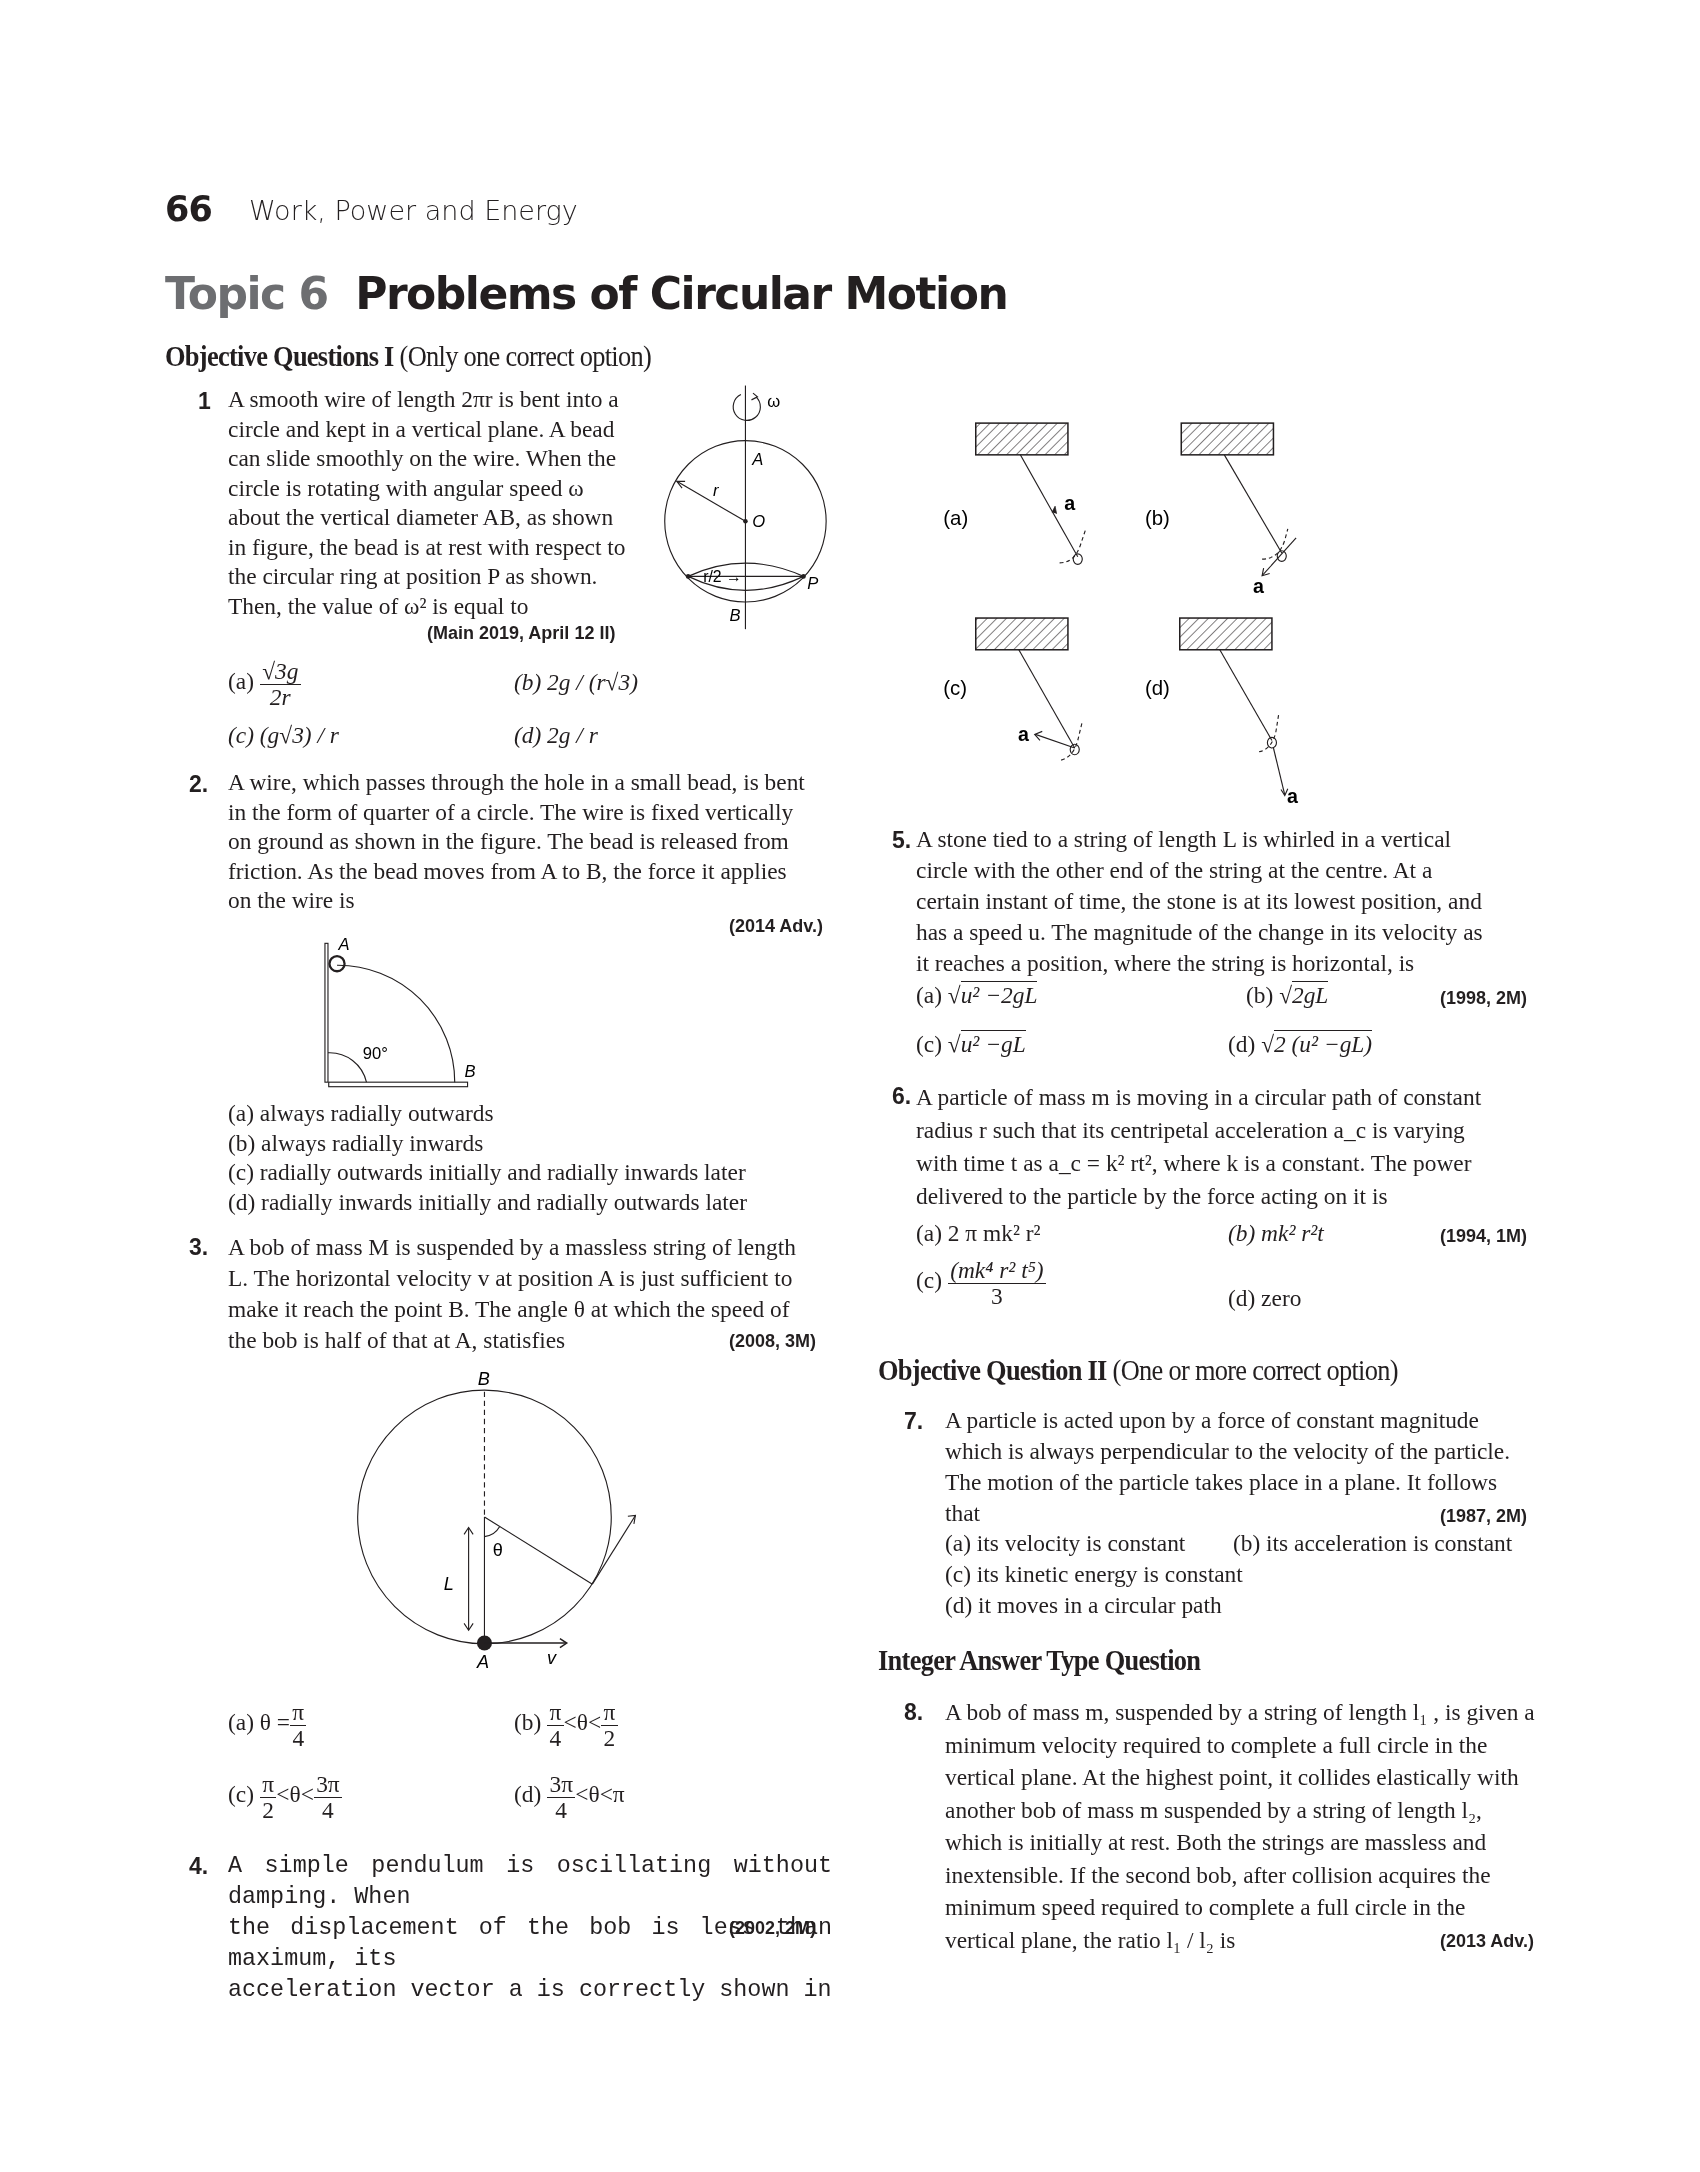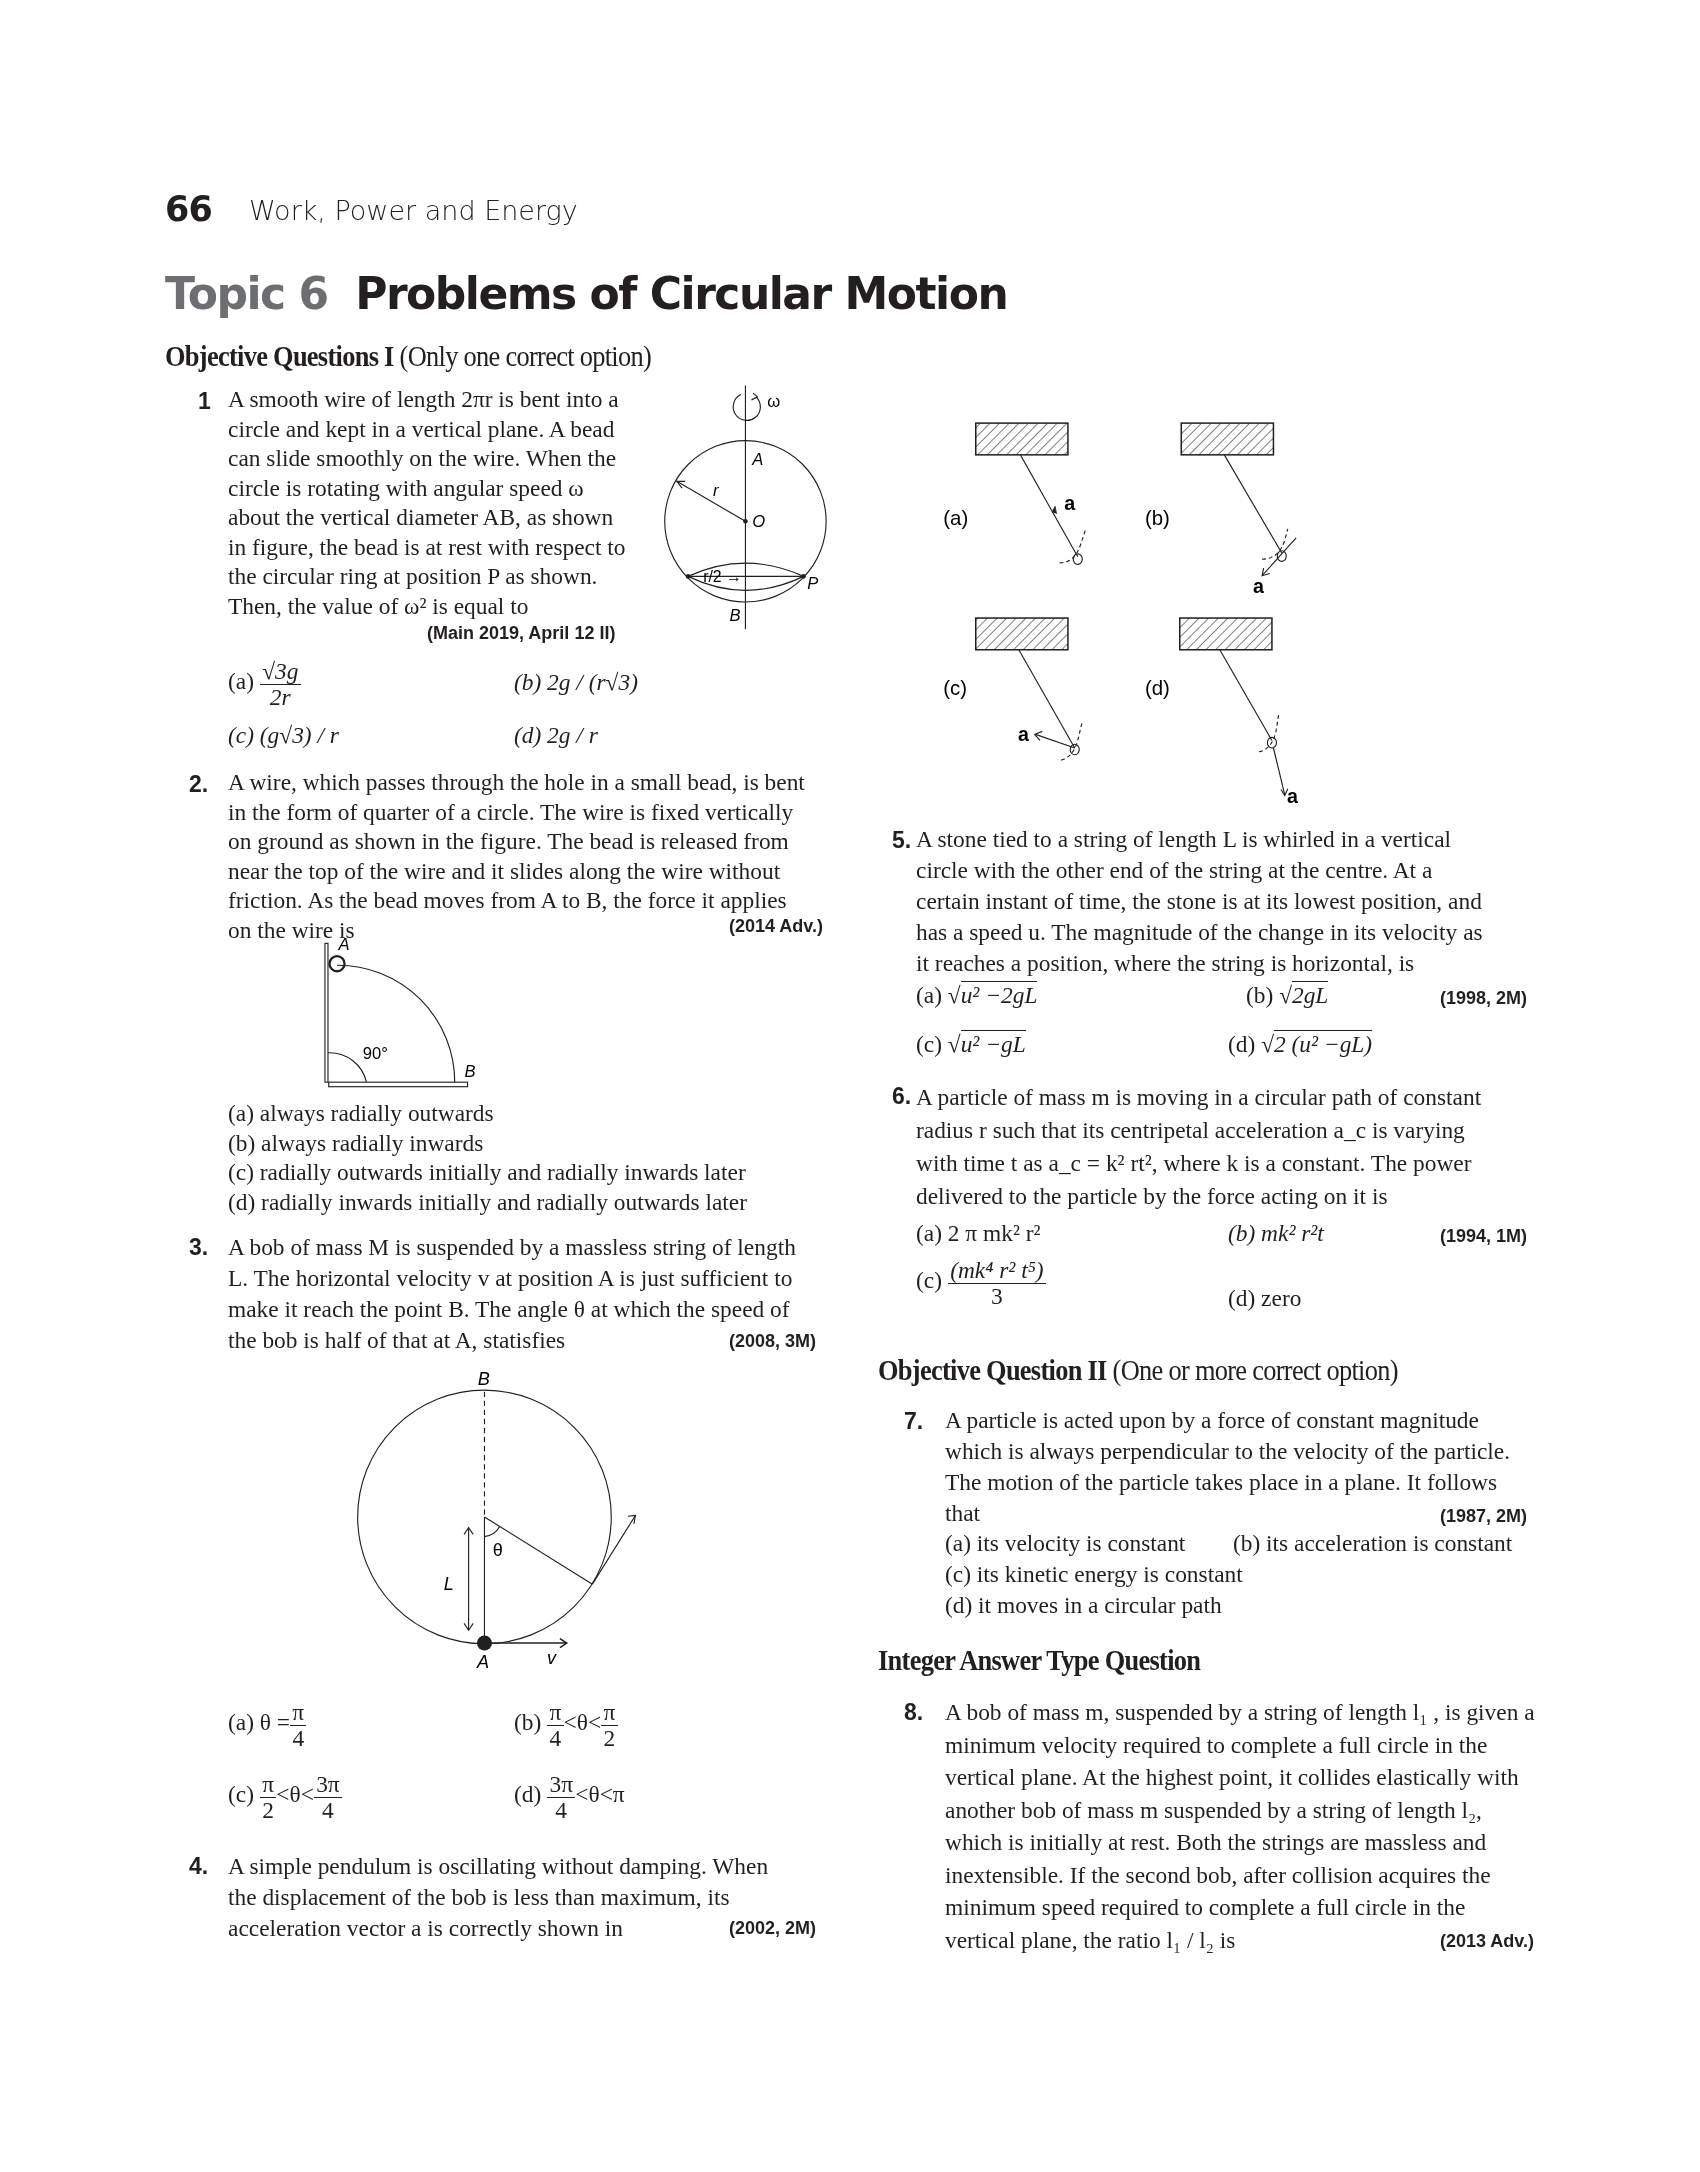--- a/index.html
+++ b/index.html
@@ -71,21 +71,20 @@
     </span></div>
 <div class="opt it" style="left:514px;top:669px;">(b) 2g / (r√3)</div>
 <div class="opt it" style="left:228px;top:722px;">(c) (g√3) / r</div>
 <div class="opt it" style="left:514px;top:722px;">(d) 2g / r</div>
 
 <div class="qn" style="left:189px;top:771px;">2.</div>
 <div class="q" style="left:228px;top:768px;width:604px;">
   <div>A wire, which passes through the hole in a small bead, is bent</div>
   <div>in the form of quarter of a circle. The wire is fixed vertically</div>
   <div>on ground as shown in the figure. The bead is released from</div>
-  <div>near the top of the wire and it slides along the wire without</div>
   <div>friction. As the bead moves from A to B, the force it applies</div>
   <div>on the wire is</div>
 </div>
 <div class="src" style="left:729px;top:916px;">(2014 Adv.)</div>
 
 <svg class="abs" style="left:302px;top:929px;" width="227" height="166" viewBox="0 0 300 220">
   <rect x="30" y="19" width="4" height="184" fill="none" stroke="#231f20" stroke-width="1.5"></rect>
   <rect x="35" y="203" width="184" height="6" fill="none" stroke="#231f20" stroke-width="1.5"></rect>
   <path d="M46 48 A155 155 0 0 1 202 203" fill="none" stroke="#231f20" stroke-width="1.5"></path>
   <circle cx="46" cy="46" r="10" fill="none" stroke="#231f20" stroke-width="3"></circle>
@@ -148,21 +147,21 @@
     </span><span>&lt;θ&lt;</span><span class="frac">
       <span class="n">3π</span>
       <span>4</span>
     </span></div>
 <div class="opt" style="left:514px;top:1772px;"><span>(d)</span> <span class="frac">
       <span class="n">3π</span>
       <span>4</span>
     </span><span>&lt;θ&lt;π</span></div>
 
 <div class="qn" style="left:189px;top:1853px;">4.</div>
-<div class="q" style="left:228px;top:1851px;width:604px;line-height:31px;">
+<div class="q" style="left:228px;top:1851px;width:604px;line-height:31px;font-family:Liberation Mono, monospace;">
   <div>A simple pendulum is oscillating without damping. When</div>
   <div>the displacement of the bob is less than maximum, its</div>
   <div>acceleration vector a is correctly shown in</div>
 </div>
 <div class="src" style="left:729px;top:1918px;">(2002, 2M)</div>
 
 <svg class="abs" style="left:937px;top:408px;" width="620" height="408" viewBox="0 0 820 540">
   <defs>
     <pattern id="hatch" width="9" height="9" patternUnits="userSpaceOnUse" patternTransform="rotate(45)">
       <line x1="0" y1="0" x2="0" y2="9" stroke="#231f20" stroke-width="1.5"></line>

